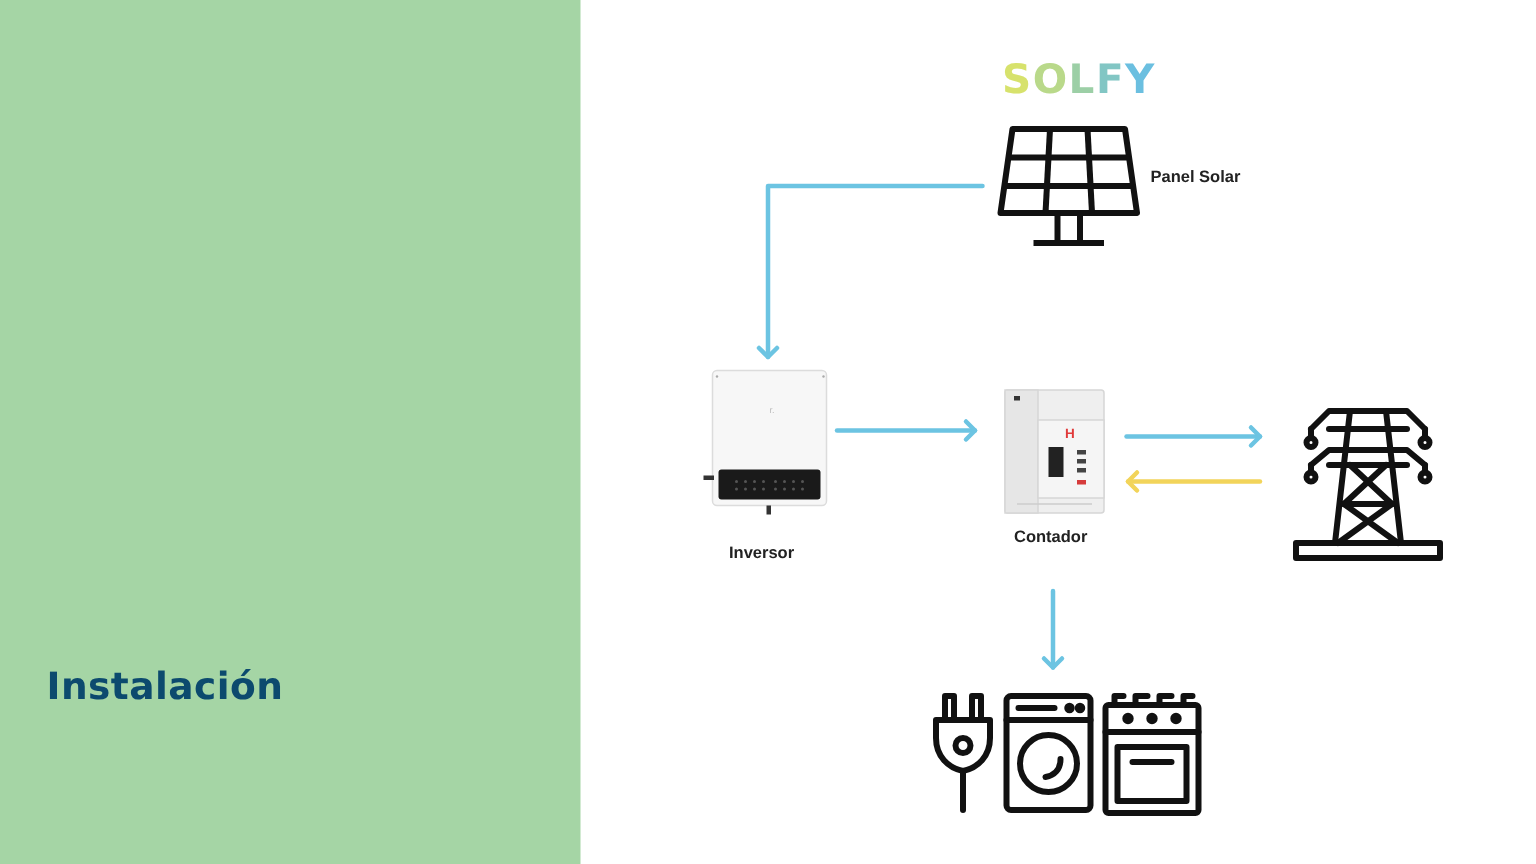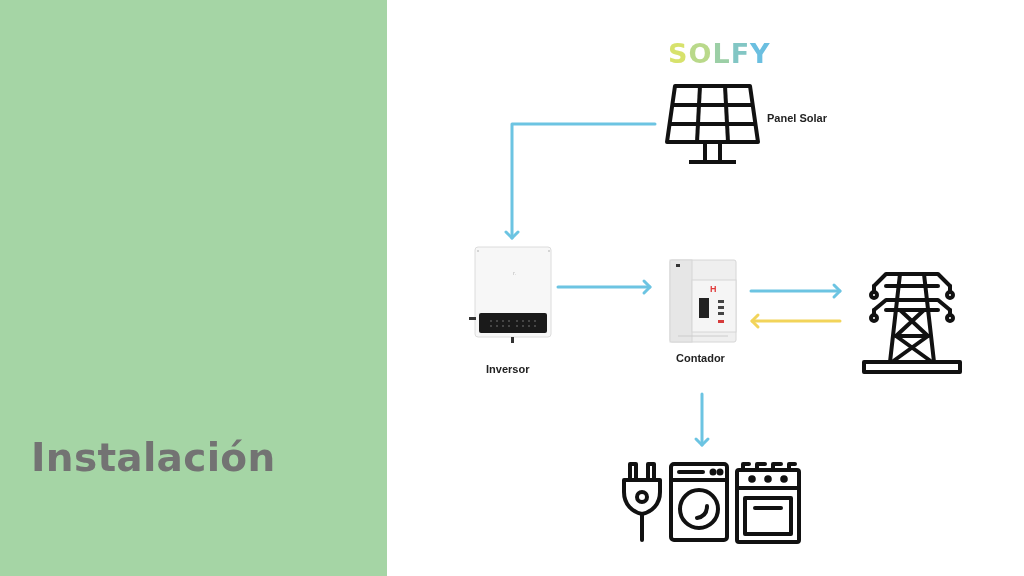--- a/index.html
+++ b/index.html
@@ -1,19 +1,19 @@
 <!DOCTYPE html>
 <html><head>
 <meta charset="utf-8">
 <style>
   * { box-sizing: border-box; margin: 0; padding: 0; }
   html, body { width: 1024px; height: 576px; overflow: hidden; background: #ffffff; font-family: "Liberation Sans", sans-serif; }
   #root { position: relative; width: 1024px; height: 576px; }
   .left-panel { position: absolute; left: 0; top: 0; width: 387px; height: 576px; background: #a5d5a5; }
-  .title { position: absolute; left: 31px; top: 434px; font-size: 39px; font-weight: bold; color: #737373; line-height: 47px; letter-spacing: 0.3px; font-family: "DejaVu Sans", sans-serif; }
+  .title { position: absolute; left: 31px; top: 434px; font-size: 25px; font-weight: bold; color: #0c4a6e; line-height: 47px; letter-spacing: 0.3px; font-family: "DejaVu Sans", sans-serif; }
   .title div { white-space: nowrap; }
   .logo { position: absolute; left: 668px; top: 38px; font-size: 27px; font-weight: bold; letter-spacing: 1px; font-family: "DejaVu Sans", sans-serif; }
   .logo span { display: inline-block; }
   .label { position: absolute; font-size: 11px; font-weight: bold; color: #222; font-family: Liberation Sans, sans-serif; white-space: nowrap; }
   svg { position: absolute; overflow: visible; }
   .device { position: absolute; }
 </style>
 </head>
 <body>
 

